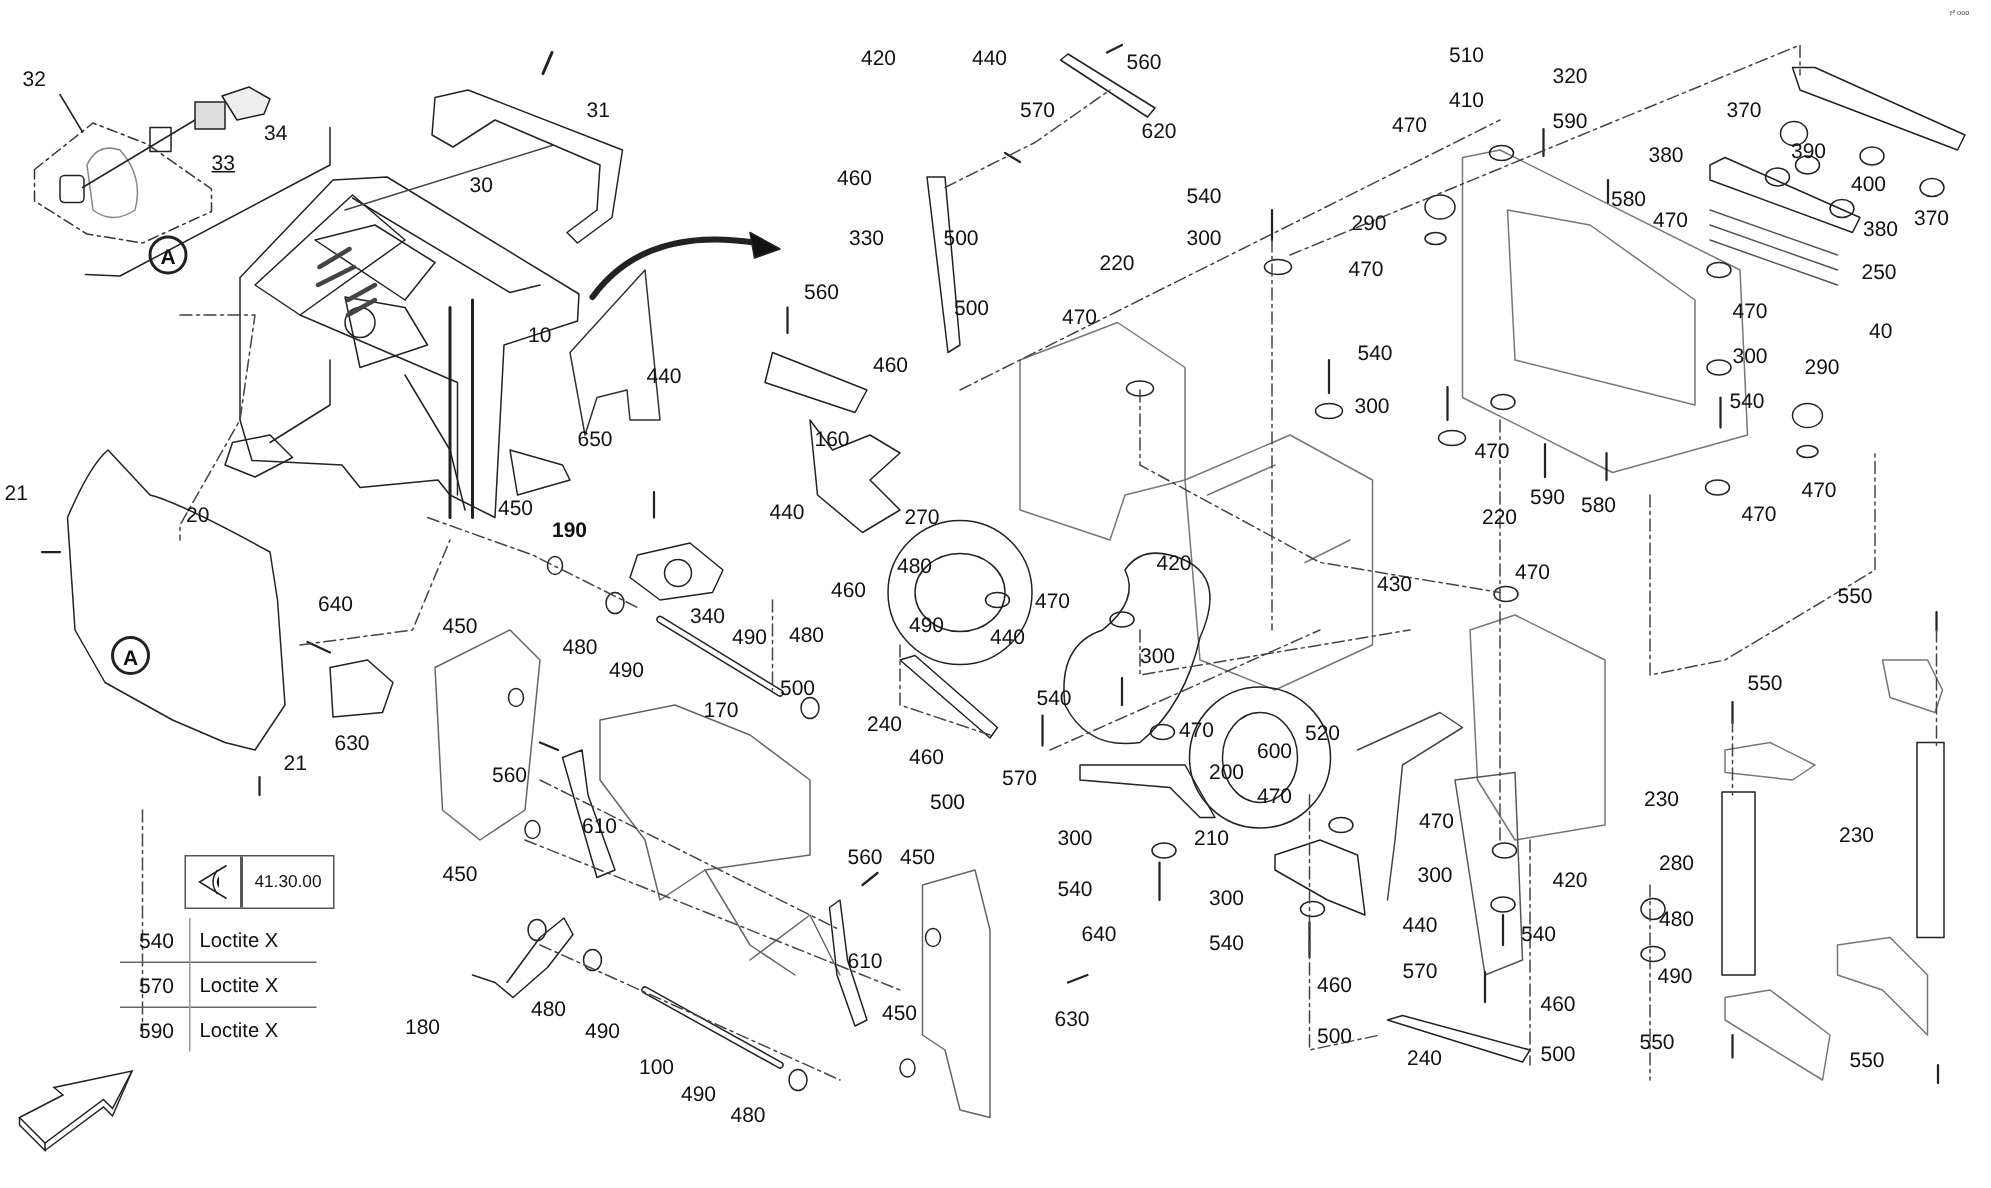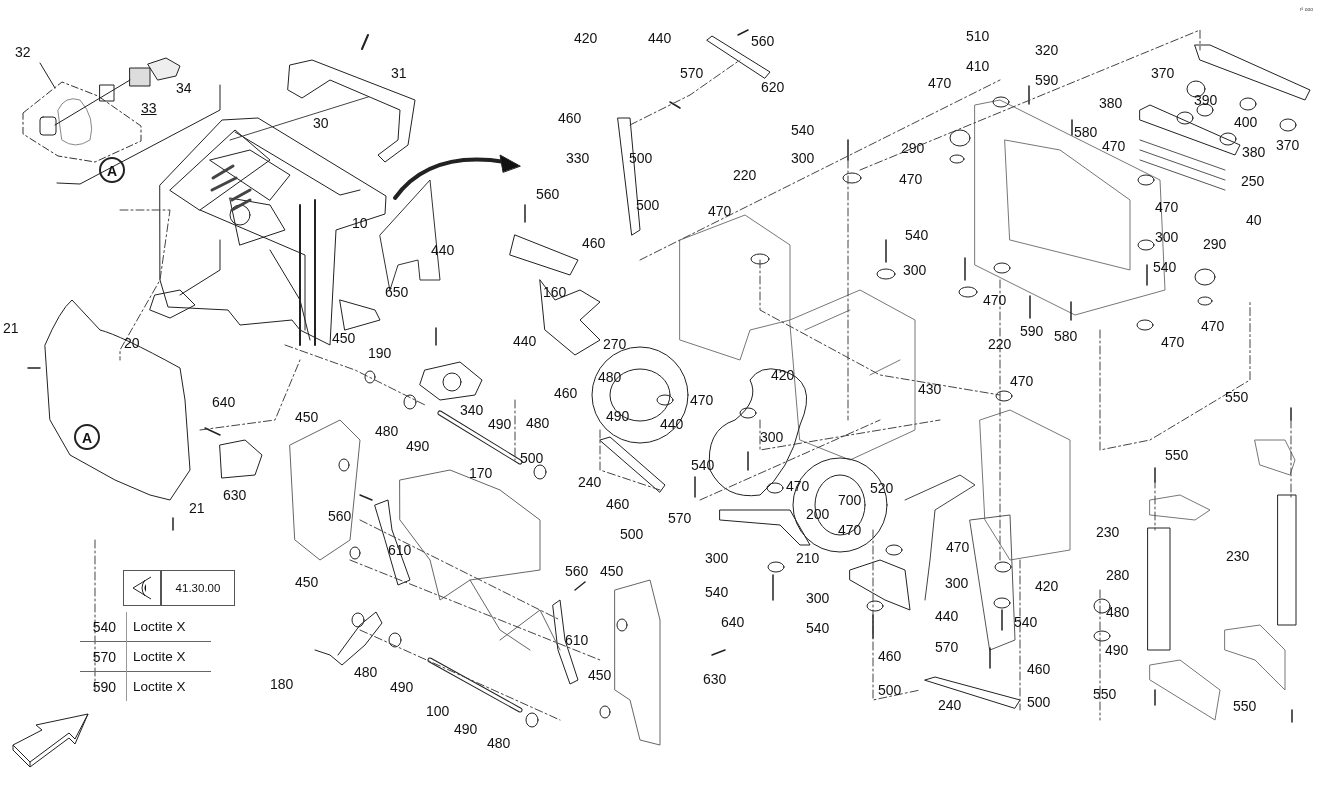--- a/index.html
+++ b/index.html
@@ -1,21 +1,21 @@
 <!DOCTYPE html>
 <html><head>
 <meta charset="utf-8">
 <style>
   html, body { margin:0; padding:0; background:#ffffff; }
   body { width:1327px; height:792px; position:relative; overflow:hidden;
          font-family:"Liberation Sans", sans-serif; color:#111; }
   #drawing { position:absolute; left:0; top:0; width:1327px; height:792px; }
   .lbl { position:absolute; font-size:14px; line-height:14px; white-space:nowrap; color:#111; }
   .corner { position:absolute; right:14px; top:6px; font-size:5px; color:#444; }
-  .ref-box { position:absolute; left:123px; top:570px; width:112px; height:36px;
+  .ref-box { position:absolute; left:123px; top:570px; width:100px; height:36px;
              border:1px solid #555; box-sizing:border-box; display:flex; }
   .ref-box .eye { width:36px; border-right:2px solid #555; display:flex; align-items:center; justify-content:center; }
   .ref-box .num { flex:1; display:flex; align-items:center; justify-content:center; font-size:11.5px; }
   .tbl { position:absolute; left:80px; top:612px; border-collapse:collapse; }
   .tbl td { font-size:14px; height:29px; padding:0 6px; }
   .tbl td.c1 { width:30px; text-align:right; border-right:1px solid #999; padding-right:10px; }
   .tbl td.c2 { width:72px; font-size:13.5px; }
   .tbl tr + tr td { border-top:1px solid #666; }
   .tbl tr + tr td.c1 { border-top:1px solid #666; }
 </style>
@@ -253,21 +253,21 @@
     <div class="lbl" style="left: 141px; top: 101px; text-decoration: underline;">33</div>
     <div class="lbl" style="left: 391px; top: 66px;">31</div>
     <div class="lbl" style="left: 313px; top: 116px;">30</div>
     <div class="lbl" style="left: 352px; top: 216px;">10</div>
     <div class="lbl" style="left: 3px; top: 321px;">21</div>
     <div class="lbl" style="left: 124px; top: 336px;">20</div>
     <div class="lbl" style="left: 212px; top: 395px;">640</div>
     <div class="lbl" style="left: 223px; top: 488px;">630</div>
     <div class="lbl" style="left: 189px; top: 501px;">21</div>
     <div class="lbl" style="left: 332px; top: 331px;">450</div>
-    <div class="lbl" style="left: 368px; top: 346px;">190</div>
+    <div class="lbl" style="left: 368px; top: 346px; font-weight: bold;">190</div>
     <div class="lbl" style="left: 385px; top: 285px;">650</div>
     <div class="lbl" style="left: 295px; top: 410px;">450</div>
     <div class="lbl" style="left: 375px; top: 424px;">480</div>
     <div class="lbl" style="left: 406px; top: 439px;">490</div>
     <div class="lbl" style="left: 460px; top: 403px;">340</div>
     <div class="lbl" style="left: 431px; top: 243px;">440</div>
     <div class="lbl" style="left: 513px; top: 334px;">440</div>
     <div class="lbl" style="left: 543px; top: 285px;">160</div>
     <div class="lbl" style="left: 554px; top: 386px;">460</div>
     <div class="lbl" style="left: 488px; top: 417px;">490</div>
@@ -327,21 +327,21 @@
     <div class="lbl" style="left: 760px; top: 430px;">300</div>
     <div class="lbl" style="left: 691px; top: 458px;">540</div>
     <div class="lbl" style="left: 520px; top: 451px;">500</div>
     <div class="lbl" style="left: 578px; top: 475px;">240</div>
     <div class="lbl" style="left: 606px; top: 497px;">460</div>
     <div class="lbl" style="left: 668px; top: 511px;">570</div>
     <div class="lbl" style="left: 620px; top: 527px;">500</div>
     <div class="lbl" style="left: 918px; top: 382px;">430</div>
     <div class="lbl" style="left: 1010px; top: 374px;">470</div>
     <div class="lbl" style="left: 786px; top: 479px;">470</div>
-    <div class="lbl" style="left: 838px; top: 493px;">700</div>
+    <div class="lbl" style="left: 838px; top: 493px;">600</div>
     <div class="lbl" style="left: 870px; top: 481px;">520</div>
     <div class="lbl" style="left: 806px; top: 507px;">200</div>
     <div class="lbl" style="left: 838px; top: 523px;">470</div>
     <div class="lbl" style="left: 946px; top: 540px;">470</div>
     <div class="lbl" style="left: 796px; top: 551px;">210</div>
     <div class="lbl" style="left: 705px; top: 551px;">300</div>
     <div class="lbl" style="left: 705px; top: 585px;">540</div>
     <div class="lbl" style="left: 806px; top: 591px;">300</div>
     <div class="lbl" style="left: 806px; top: 621px;">540</div>
     <div class="lbl" style="left: 945px; top: 576px;">300</div>

